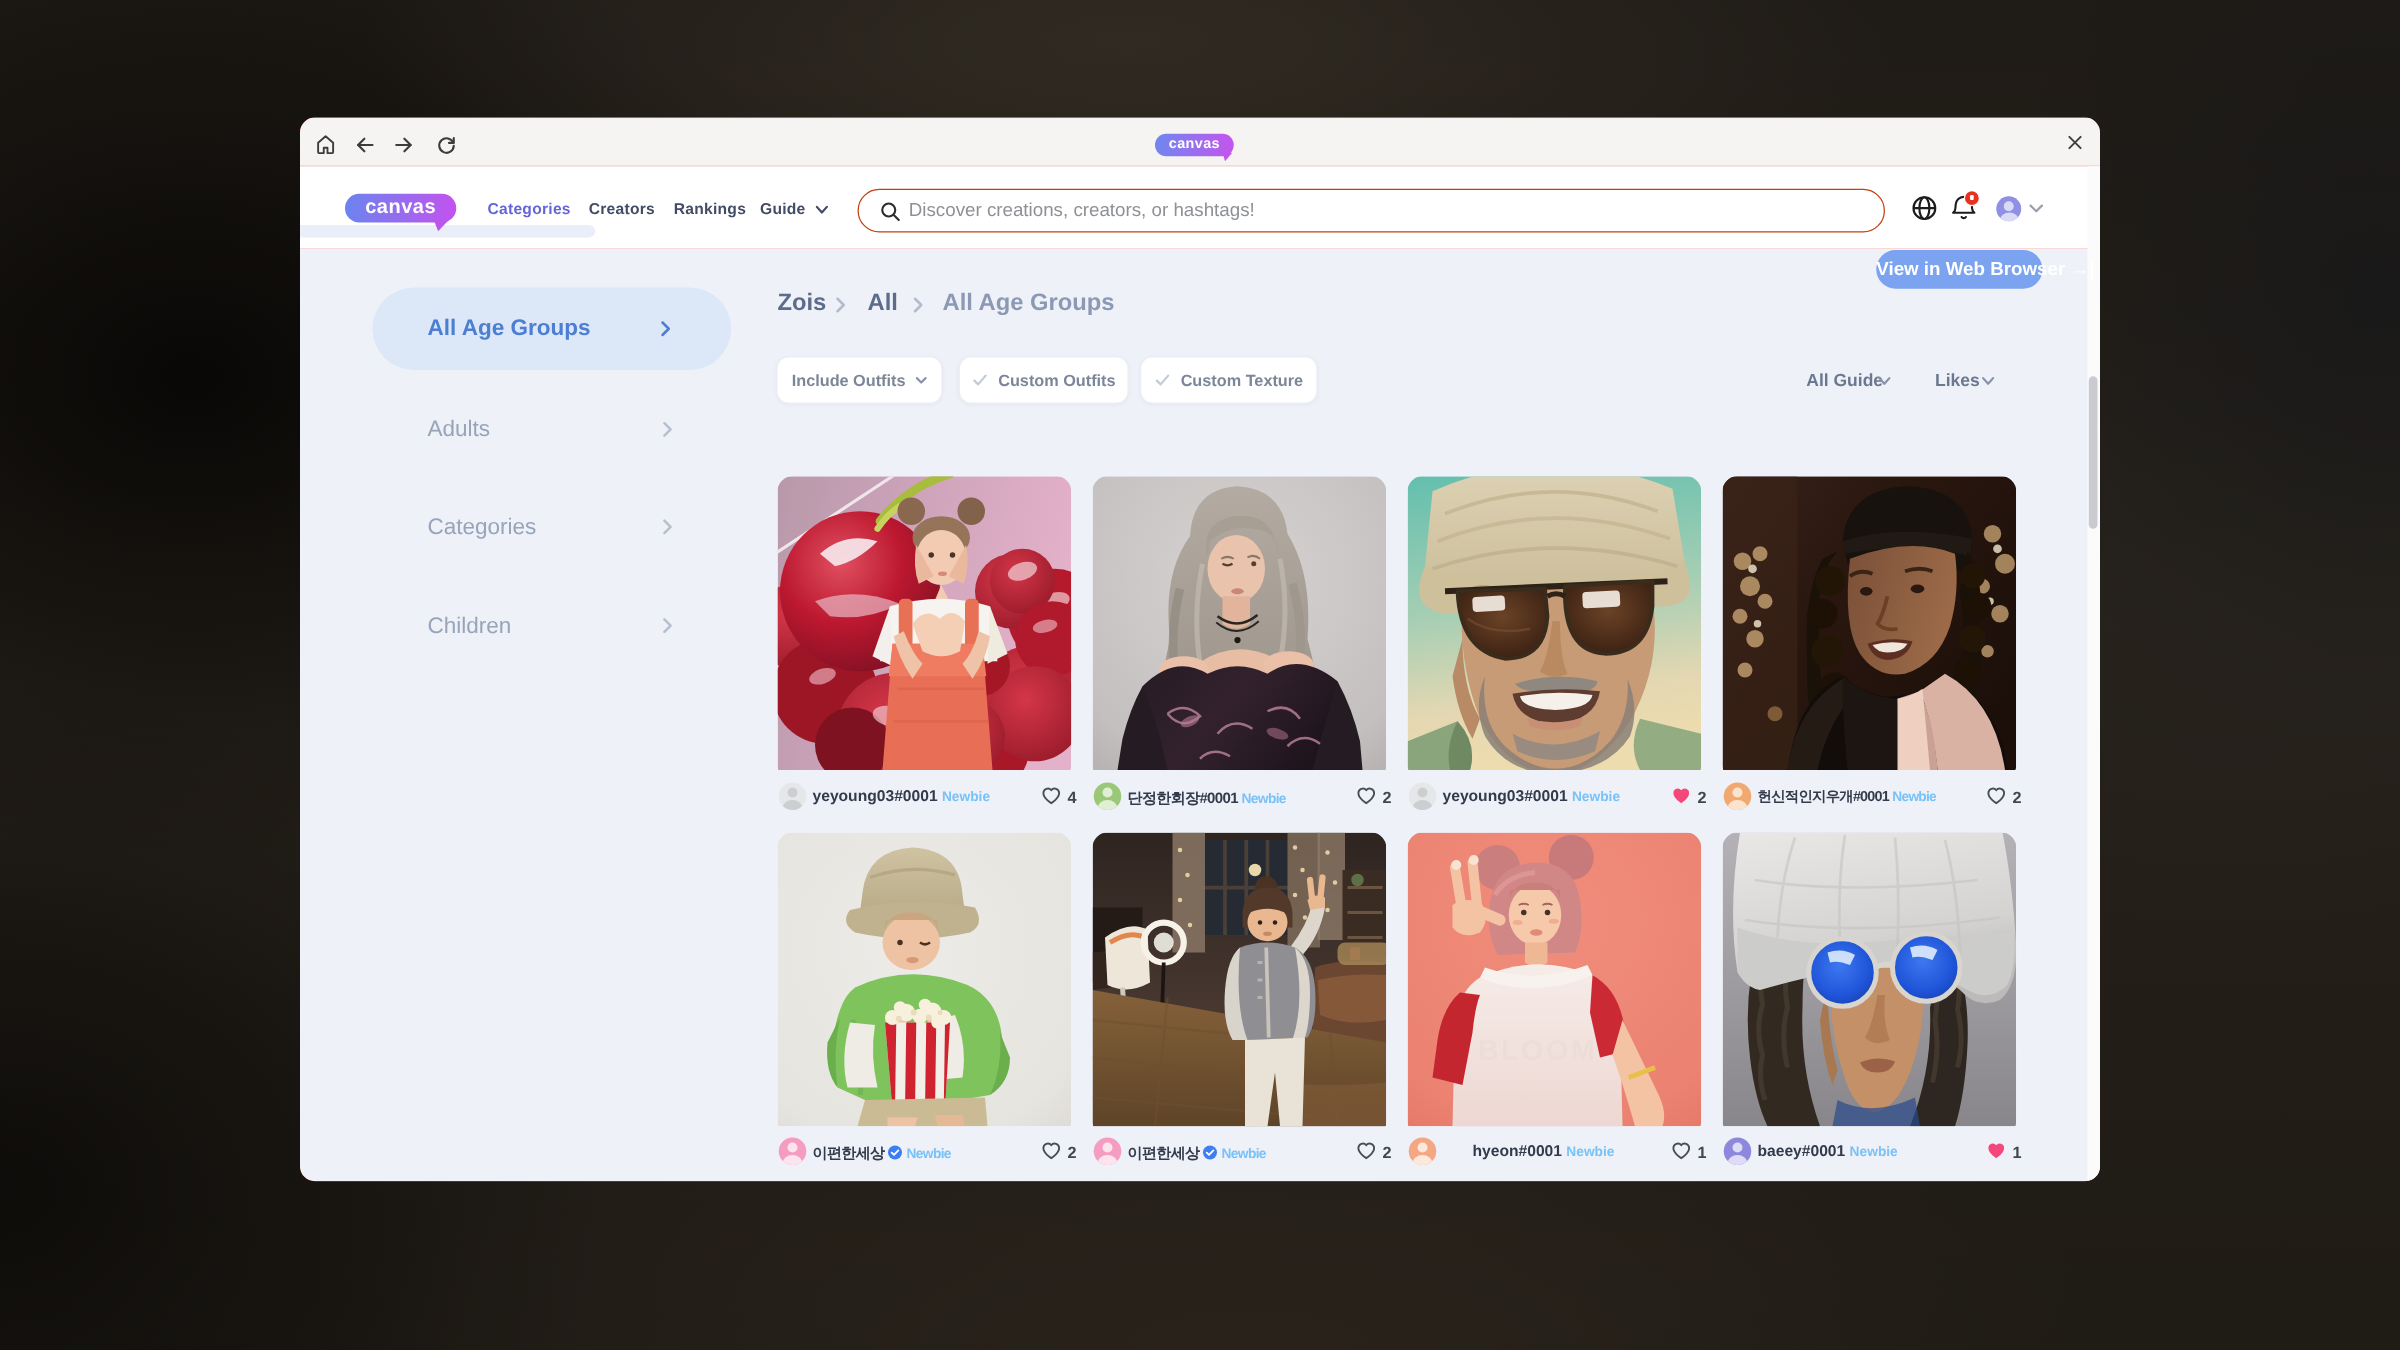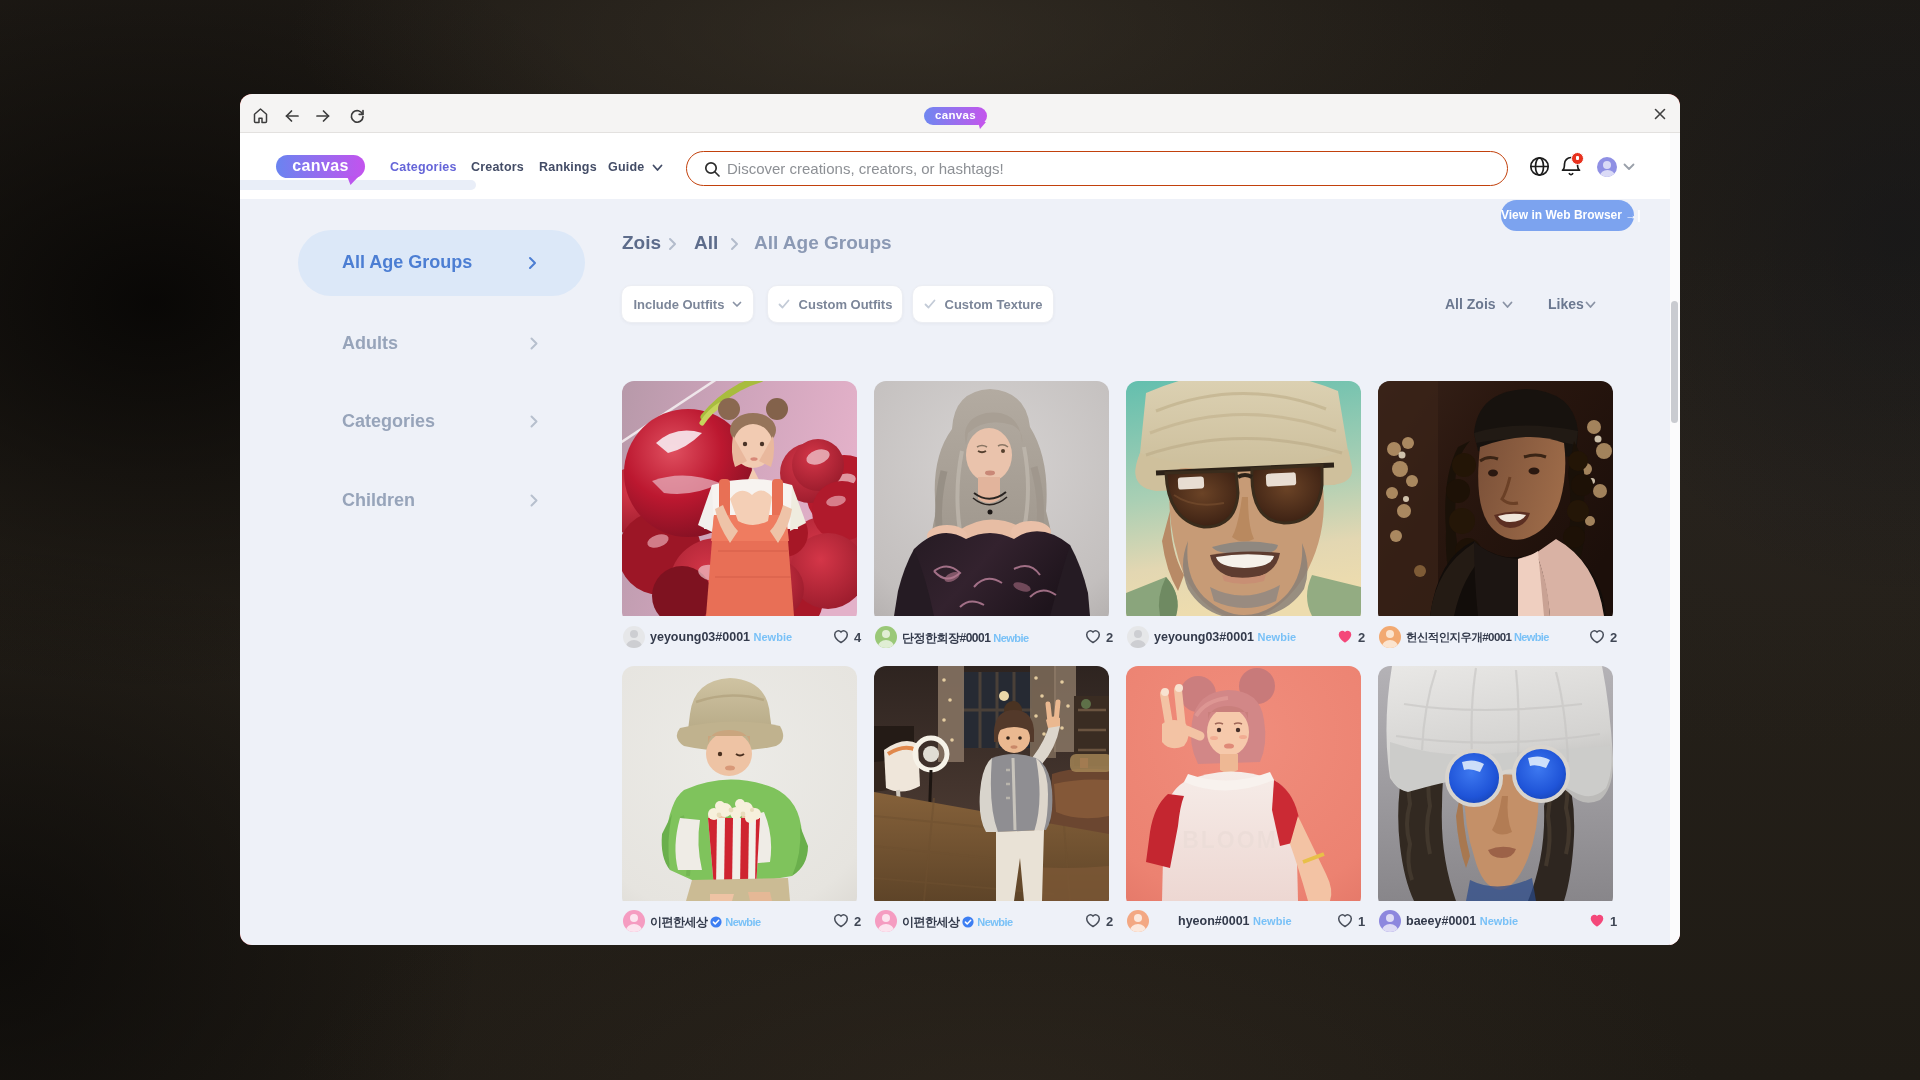--- a/index.html
+++ b/index.html
@@ -18,21 +18,21 @@
   .window { position:absolute; left:240px; top:94px; width:1440px; height:851px;
     background:#ef4444; border-radius:12px; overflow:hidden; }
   .abs { position:absolute; }
   .titlebar { position:absolute; left:0; top:0; width:1440px; height:39px;
     background:#f5f4f3; border-bottom:1px solid #e3e1df; }
   .hdr { position:absolute; left:0; top:39px; width:1440px; height:66px; background:#fff; }
   .content { position:absolute; left:0; top:105px; width:1440px; height:746px; background:#eef1f8; }
   .navlink { position:absolute; font-size:12.5px; font-weight:bold; color:#434c66; letter-spacing:.2px; }
   .search { position:absolute; left:446px; top:18px; width:822px; height:35px; border:1px solid #c2410c; border-radius:18px; background:#fff; }
   .search .ph { position:absolute; left:40px; top:8px; font-size:15px; color:#8d9095; }
-  .sbitem { position:absolute; font-size:18px; font-weight:bold; color:#97a4ba; }
+  .sbitem { position:absolute; font-size:18px; font-weight:normal; color:#97a4ba; }
   .card-img { position:absolute; width:235px; height:243px; border-radius:12px; overflow:hidden; }
   .foot-name { position:absolute; font-size:12.5px; font-weight:800; color:#333a4b; white-space:nowrap; }
   .foot-newbie { font-size:11px; font-weight:bold; color:#79c1f7; }
   .foot-cnt { position:absolute; font-size:13px; font-weight:bold; color:#3f4654; }
   .fbtn { position:absolute; height:38px; background:#fff; border:1px solid #eceef3; border-radius:10px;
     box-shadow:0 1px 3px rgba(80,90,110,.06); color:#7c8699; font-size:13px; font-weight:bold;
     display:flex; align-items:center; justify-content:center; }
 </style>
 </head>
 <body>
@@ -135,21 +135,21 @@
     <div class="fbtn" style="left:381px;top:86px;width:133px;">Include Outfits&nbsp;&nbsp;<svg width="10" height="7" viewBox="0 0 10 7" fill="none" stroke="#8a93a5" stroke-width="1.7" stroke-linecap="round" stroke-linejoin="round">
           <path d="M1.5 1.5 5 5l3.5-3.5"></path>
         </svg></div>
     <div class="fbtn" style="left:527px;top:86px;width:136px;"><svg style="margin-right:9px" width="12" height="10" viewBox="0 0 12 10" fill="none" stroke="#c3cbd7" stroke-width="1.8" stroke-linecap="round" stroke-linejoin="round">
           <path d="M1.5 5.5 4.5 8.5 10.5 1.5"></path>
         </svg>Custom Outfits</div>
     <div class="fbtn" style="left:672px;top:86px;width:142px;"><svg style="margin-right:9px" width="12" height="10" viewBox="0 0 12 10" fill="none" stroke="#c3cbd7" stroke-width="1.8" stroke-linecap="round" stroke-linejoin="round">
           <path d="M1.5 5.5 4.5 8.5 10.5 1.5"></path>
         </svg>Custom Texture</div>
 
-    <div class="abs" style="left:1205px;top:97px;font-size:14px;font-weight:bold;color:#6b7890;">All Zois</div>
+    <div class="abs" style="left:1205px;top:97px;font-size:14px;font-weight:bold;color:#6b7890;">All Guide</div>
     <svg class="abs" style="left:1262px;top:102px" width="11" height="8" viewBox="0 0 11 8" fill="none" stroke="#8a93a5" stroke-width="1.8" stroke-linecap="round" stroke-linejoin="round">
         <path d="M1.5 1.5 5.5 6 9.5 1.5"></path>
       </svg>
     <div class="abs" style="left:1308px;top:97px;font-size:14px;font-weight:bold;color:#6b7890;">Likes</div>
     <svg class="abs" style="left:1345px;top:102px" width="11" height="8" viewBox="0 0 11 8" fill="none" stroke="#8a93a5" stroke-width="1.8" stroke-linecap="round" stroke-linejoin="round">
         <path d="M1.5 1.5 5.5 6 9.5 1.5"></path>
       </svg>
 
     <div class="card-img" style="left:382px;top:182px;">
 <svg width="235" height="235" viewBox="0 0 235 235">
@@ -728,14 +728,14 @@
     <div class="foot-name" style="left:1166px;top:715px;">baeey#0001 <span class="foot-newbie">Newbie</span></div>
     <svg class="abs" style="left:1349px;top:714px" width="16" height="15" viewBox="0 0 16 15">
         <path d="M8 13.5C8 13.5 1.7 9.8 1.7 5.4A3.6 3.6 0 0 1 8 3.1 3.6 3.6 0 0 1 14.3 5.4C14.3 9.8 8 13.5 8 13.5Z" fill="#f4487a"></path>
       </svg>
     <div class="foot-cnt" style="left:1370px;top:715px;">1</div>
   </div>
 
   <div class="abs" style="left:1430px;top:39px;width:10px;height:812px;background:#fbfbfc;"></div>
   <div class="abs" style="left:1431px;top:207px;width:7px;height:122px;border-radius:4px;background:#c9cbd0;"></div>
 
-  <div class="abs" style="left:1261px;top:106px;width:133px;height:31px;border-radius:16px;background:#7ca3ef;color:#fff;font-size:12px;font-weight:bold;text-align:left;line-height:31px;white-space:nowrap;">View in Web Browser →|</div>
+  <div class="abs" style="left:1261px;top:106px;width:133px;height:31px;border-radius:16px;background:#7ca3ef;color:#fff;font-size:15px;font-weight:bold;text-align:left;line-height:31px;white-space:nowrap;">View in Web Browser →|</div>
 </div>
 
 </body></html>

